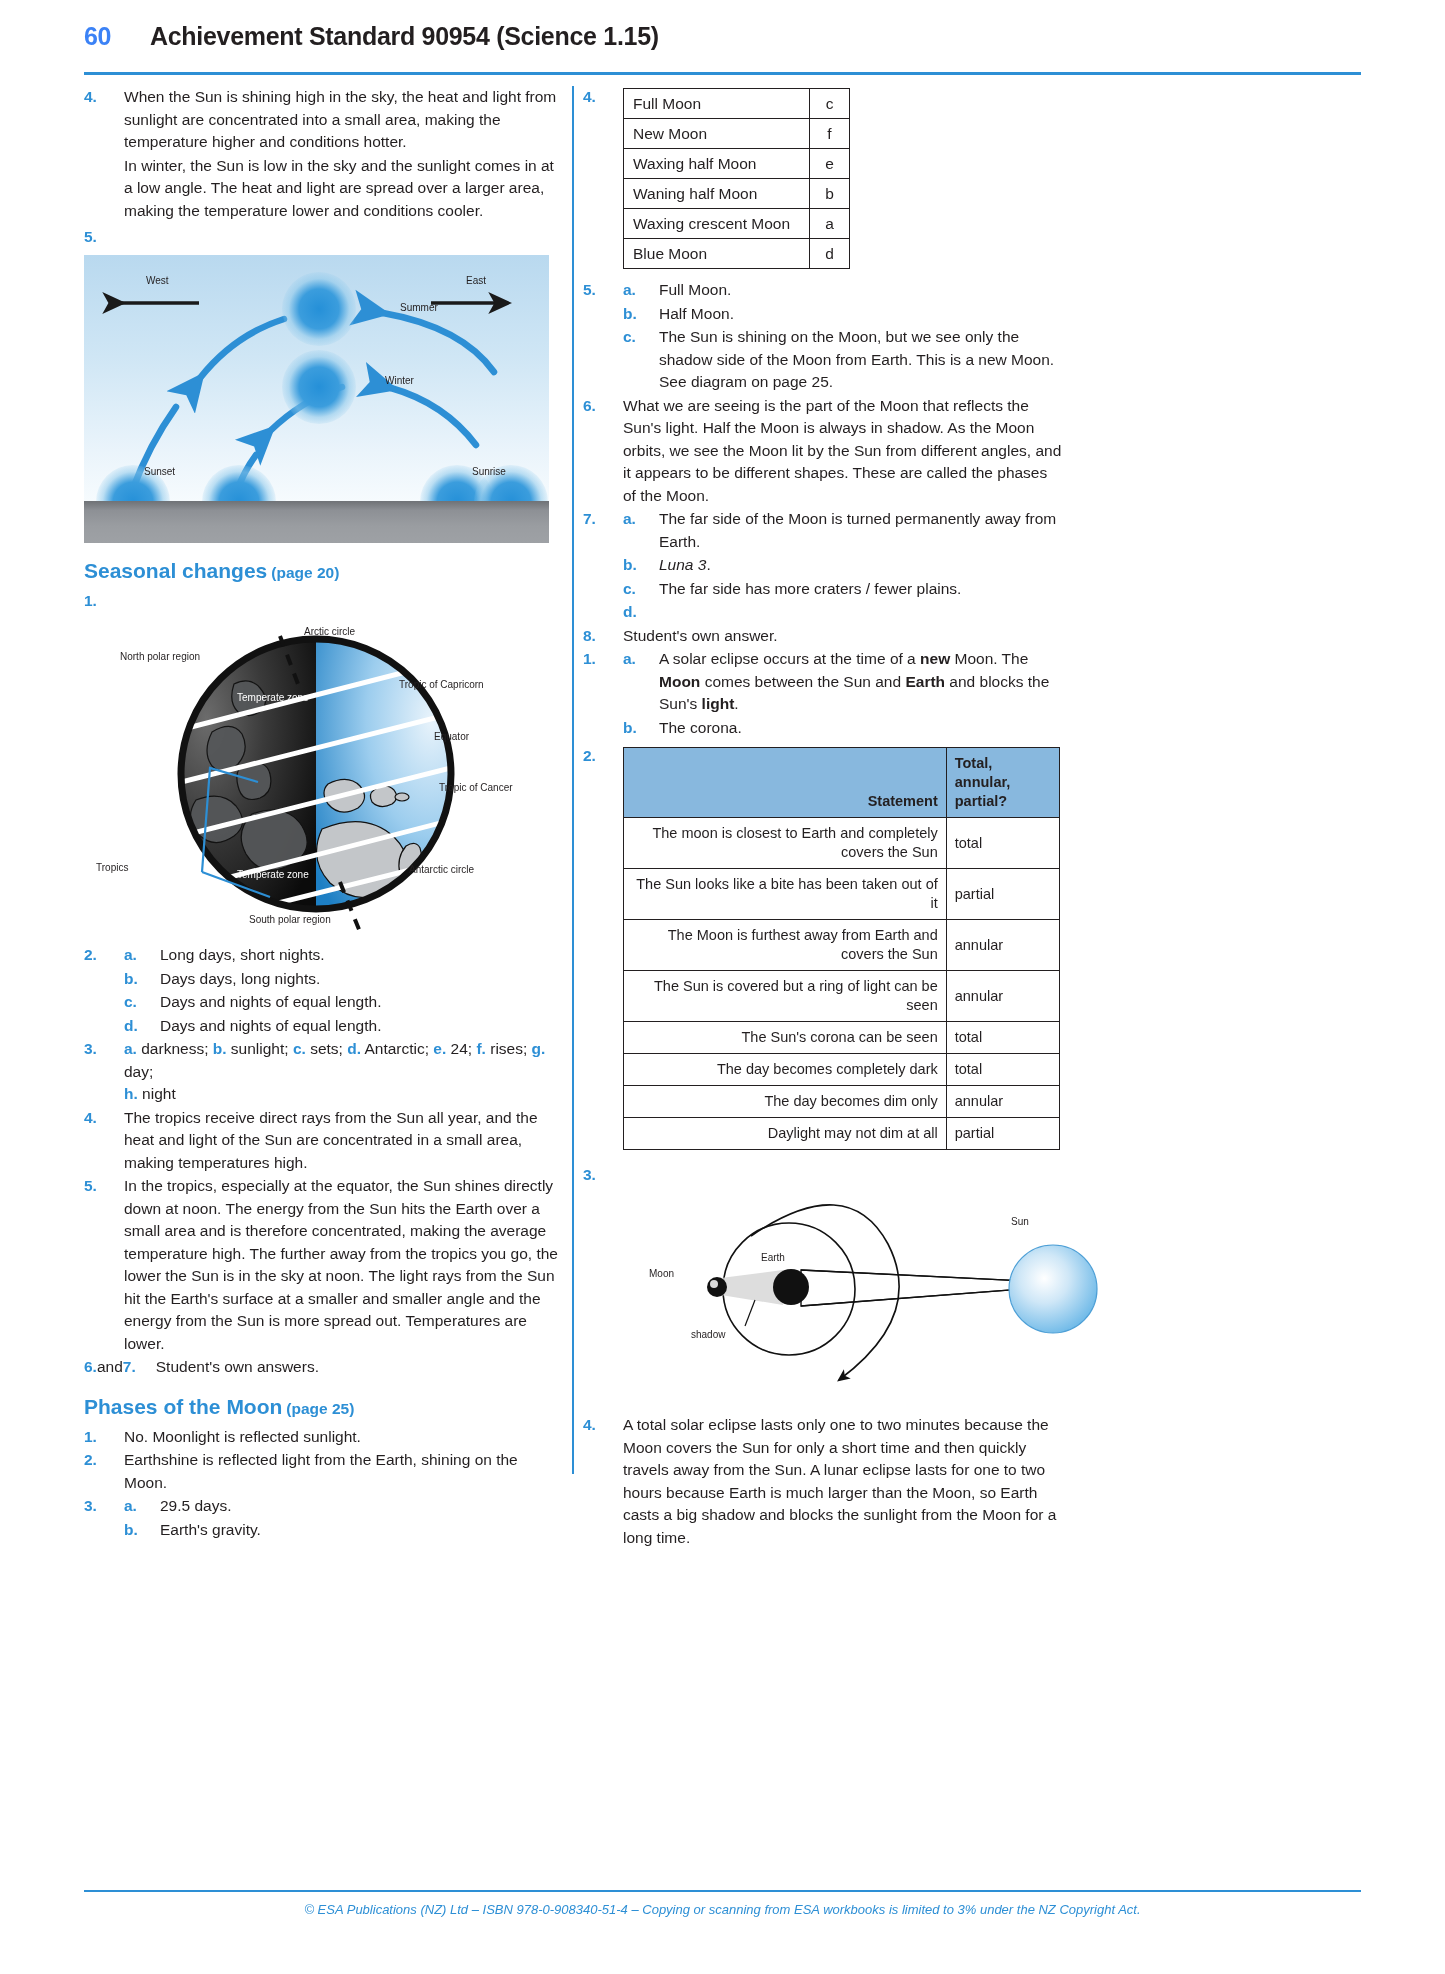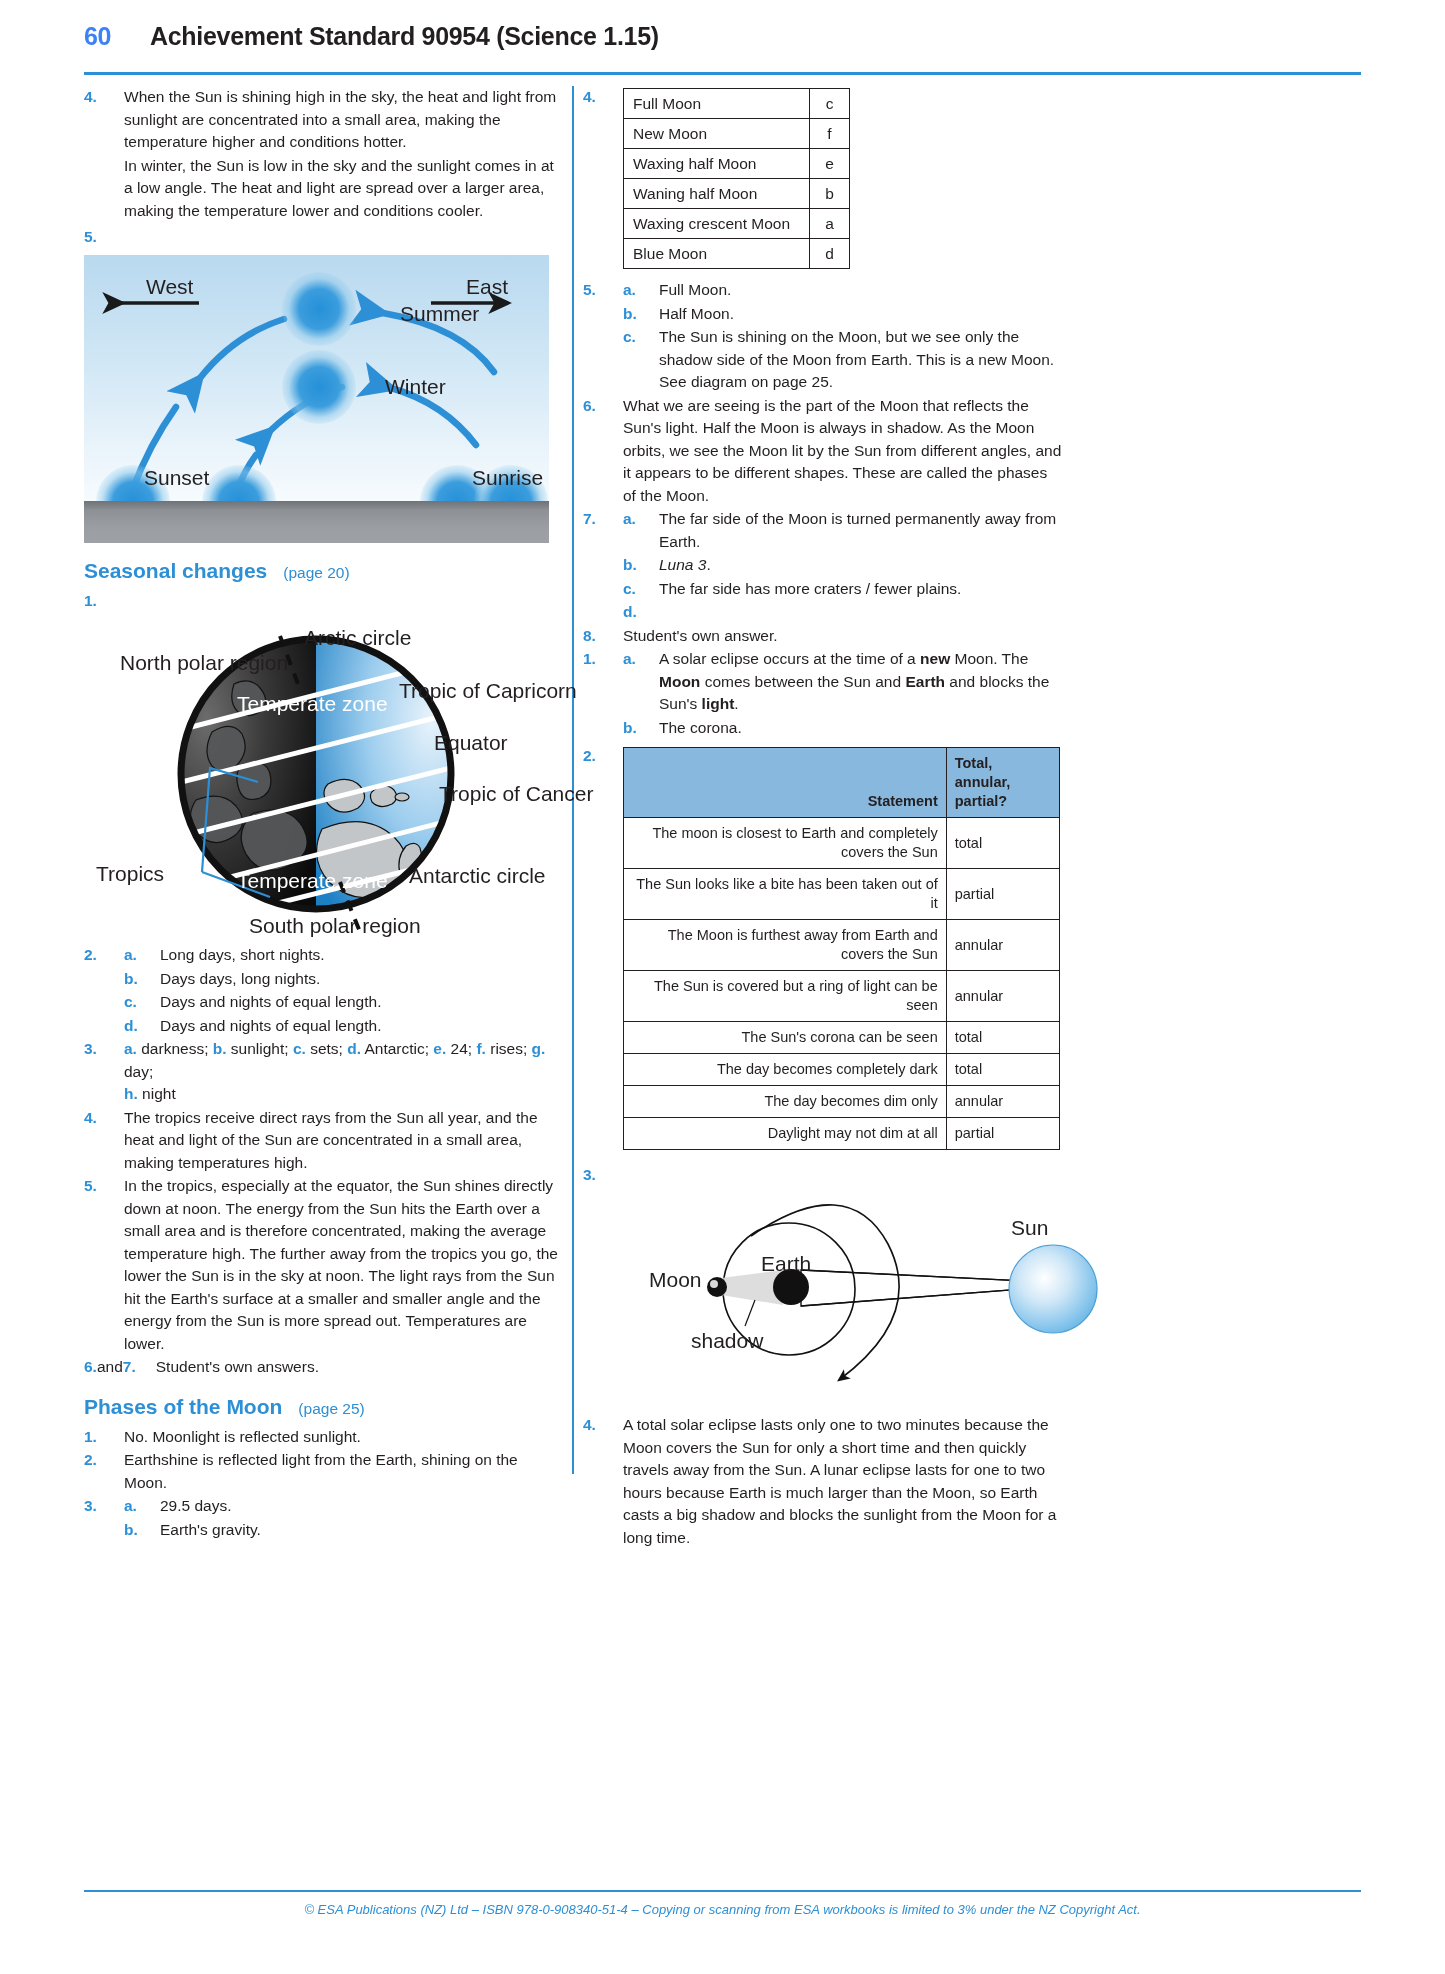--- a/index.html
+++ b/index.html
@@ -58,41 +58,41 @@
   b.bold { font-weight: bold; }
   i.ital { font-style: italic; }
 
   
   .section-head {
     color: #2d8fd5; font-weight: bold; font-size: 21px;
     margin-top: 16px; margin-bottom: 7px;
     display: flex; align-items: baseline;
   }
   .section-head .page-ref {
-    font-size: 15.5px; font-weight: normal; margin-left: 16px;
+    font-size: 15.5px; font-weight: bold; margin-left: 4px;
   }
 
   
   .sun-diagram {
     position: relative;
     width: 465px; height: 288px;
     margin-top: 6px;
     background: linear-gradient(to bottom, #b9d9ef 0%, #cfe6f5 35%, #eaf4fb 68%, #f8fcfe 88%, #ffffff 100%);
     overflow: hidden;
   }
   .ground {
     position: absolute; left: 0; bottom: 0; width: 465px; height: 42px;
     background: linear-gradient(to bottom, #6f7276 0%, #8d9095 22%, #9a9da1 60%, #9ea1a5 100%);
   }
   .sunball {
     position: absolute; border-radius: 50%;
     background: radial-gradient(circle at 50% 50%, #2590d8 0%, #3b9ddd 38%, rgba(140,200,235,0.55) 58%, rgba(200,228,245,0.0) 76%);
   }
   .lbl {
-    position: absolute; font-size: 21px; color: #231f20; white-space: nowrap;
+    position: absolute; font-size: 10px; color: #231f20; white-space: nowrap;
   }
   .lbl-white { color: #ffffff; }
 
   
   .earth-wrap { position: relative; width: 480px; height: 330px; margin-top: 2px; }
 
   
   table.moon-table {
     border-collapse: collapse; margin-left: 0; margin-top: 2px;
   }

